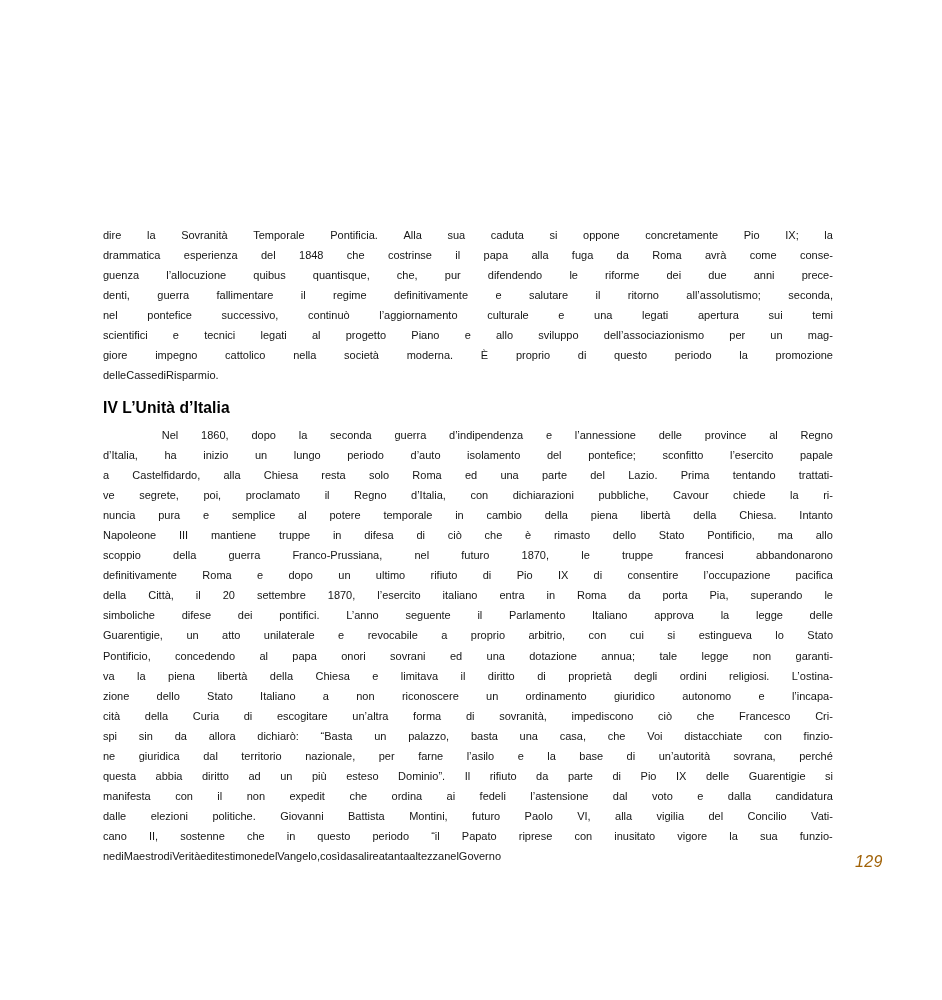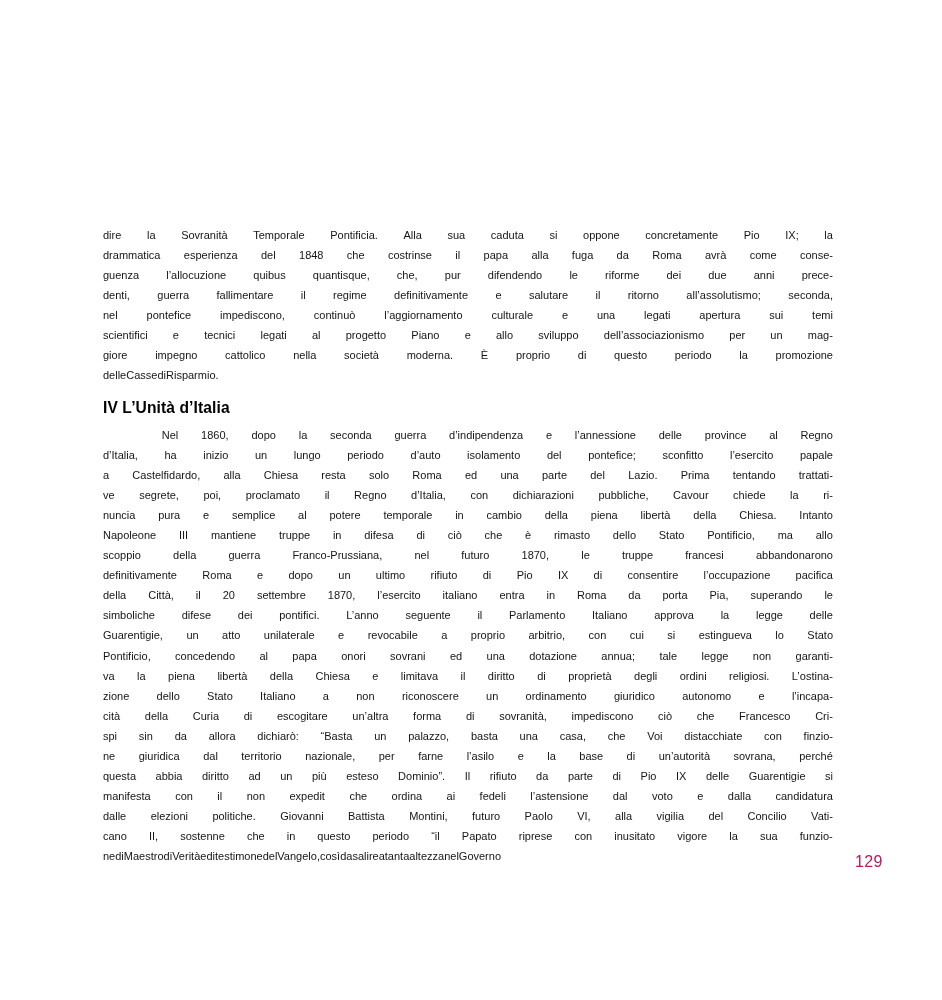--- a/index.html
+++ b/index.html
@@ -70,36 +70,37 @@
     left: 103px;
     top: 425px;
     width: 730px;
   }
 
   .page-number {
     position: absolute;
     left: 855px;
     top: 853px;
     font-size: 16px;
-    color: #be185d;
+    font-style: italic;
+    color: #a16207;
     letter-spacing: 0.3px;
     text-align: right;
   }
 </style>
 </head>
 <body>
 
 <div class="page">
 
   <div class="text-block" id="para1-container">
       <div class="jline"><span class="w">dire</span><span class="w">la</span><span class="w">Sovranità</span><span class="w">Temporale</span><span class="w">Pontificia.</span><span class="w">Alla</span><span class="w">sua</span><span class="w">caduta</span><span class="w">si</span><span class="w">oppone</span><span class="w">concretamente</span><span class="w">Pio</span><span class="w">IX;</span><span class="w">la</span></div>
       <div class="jline"><span class="w">drammatica</span><span class="w">esperienza</span><span class="w">del</span><span class="w">1848</span><span class="w">che</span><span class="w">costrinse</span><span class="w">il</span><span class="w">papa</span><span class="w">alla</span><span class="w">fuga</span><span class="w">da</span><span class="w">Roma</span><span class="w">avrà</span><span class="w">come</span><span class="w">conse-</span></div>
       <div class="jline"><span class="w">guenza</span><span class="w">l’allocuzione</span><span class="w">quibus</span><span class="w">quantisque,</span><span class="w">che,</span><span class="w">pur</span><span class="w">difendendo</span><span class="w">le</span><span class="w">riforme</span><span class="w">dei</span><span class="w">due</span><span class="w">anni</span><span class="w">prece-</span></div>
       <div class="jline"><span class="w">denti,</span><span class="w">guerra</span><span class="w">fallimentare</span><span class="w">il</span><span class="w">regime</span><span class="w">definitivamente</span><span class="w">e</span><span class="w">salutare</span><span class="w">il</span><span class="w">ritorno</span><span class="w">all’assolutismo;</span><span class="w">seconda,</span></div>
-      <div class="jline"><span class="w">nel</span><span class="w">pontefice</span><span class="w">impediscono,</span><span class="w">continuò</span><span class="w">l’aggiornamento</span><span class="w">culturale</span><span class="w">e</span><span class="w">una</span><span class="w">legati</span><span class="w">apertura</span><span class="w">sui</span><span class="w">temi</span></div>
+      <div class="jline"><span class="w">nel</span><span class="w">pontefice</span><span class="w">successivo,</span><span class="w">continuò</span><span class="w">l’aggiornamento</span><span class="w">culturale</span><span class="w">e</span><span class="w">una</span><span class="w">legati</span><span class="w">apertura</span><span class="w">sui</span><span class="w">temi</span></div>
       <div class="jline"><span class="w">scientifici</span><span class="w">e</span><span class="w">tecnici</span><span class="w">legati</span><span class="w">al</span><span class="w">progetto</span><span class="w">Piano</span><span class="w">e</span><span class="w">allo</span><span class="w">sviluppo</span><span class="w">dell’associazionismo</span><span class="w">per</span><span class="w">un</span><span class="w">mag-</span></div>
       <div class="jline"><span class="w">giore</span><span class="w">impegno</span><span class="w">cattolico</span><span class="w">nella</span><span class="w">società</span><span class="w">moderna.</span><span class="w">È</span><span class="w">proprio</span><span class="w">di</span><span class="w">questo</span><span class="w">periodo</span><span class="w">la</span><span class="w">promozione</span></div>
       <div class="jline ragged"><span class="w">delle</span><span class="w">Casse</span><span class="w">di</span><span class="w">Risparmio.</span></div>
     </div>
 
   <div class="heading">IV L’Unità d’Italia</div>
 
   <div class="para-block-2" id="para2-container">
       <div class="jline"><span class="lead-space"></span><span class="w">Nel</span><span class="w">1860,</span><span class="w">dopo</span><span class="w">la</span><span class="w">seconda</span><span class="w">guerra</span><span class="w">d’indipendenza</span><span class="w">e</span><span class="w">l’annessione</span><span class="w">delle</span><span class="w">province</span><span class="w">al</span><span class="w">Regno</span></div>
       <div class="jline"><span class="w">d’Italia,</span><span class="w">ha</span><span class="w">inizio</span><span class="w">un</span><span class="w">lungo</span><span class="w">periodo</span><span class="w">d’auto</span><span class="w">isolamento</span><span class="w">del</span><span class="w">pontefice;</span><span class="w">sconfitto</span><span class="w">l’esercito</span><span class="w">papale</span></div>

